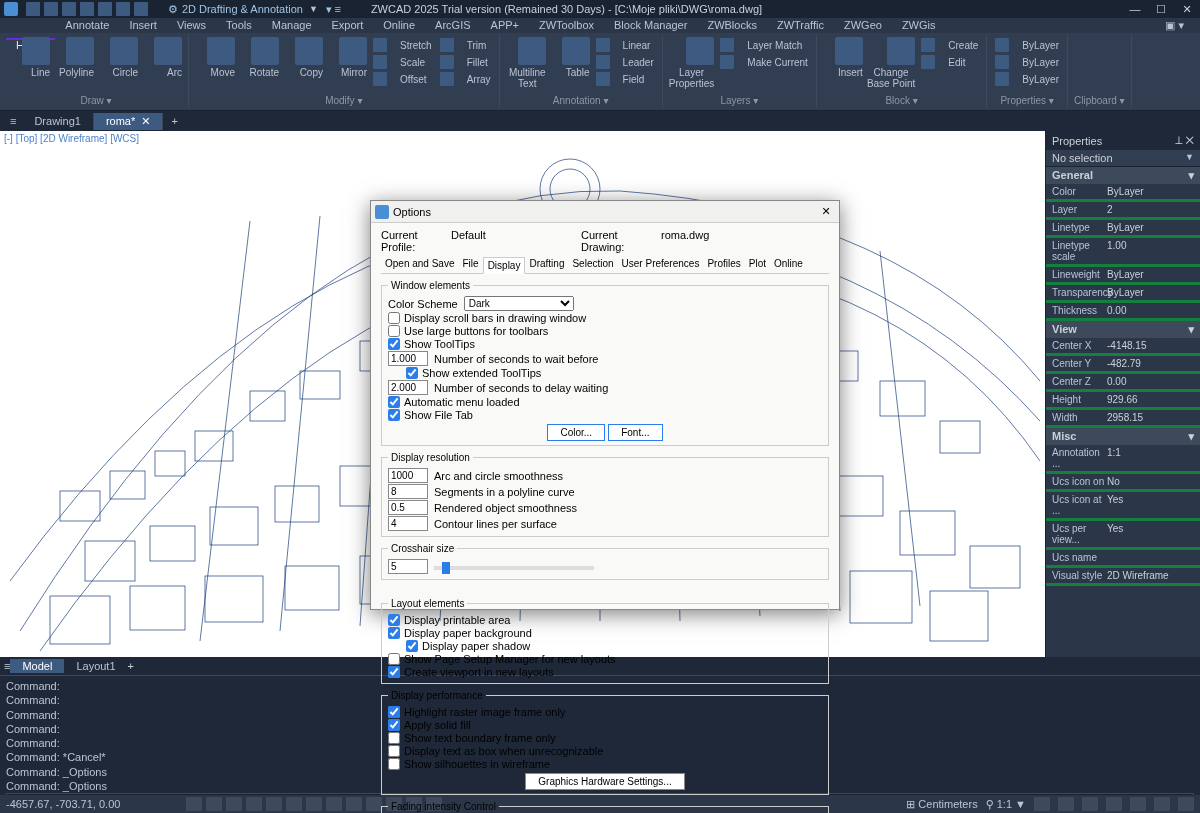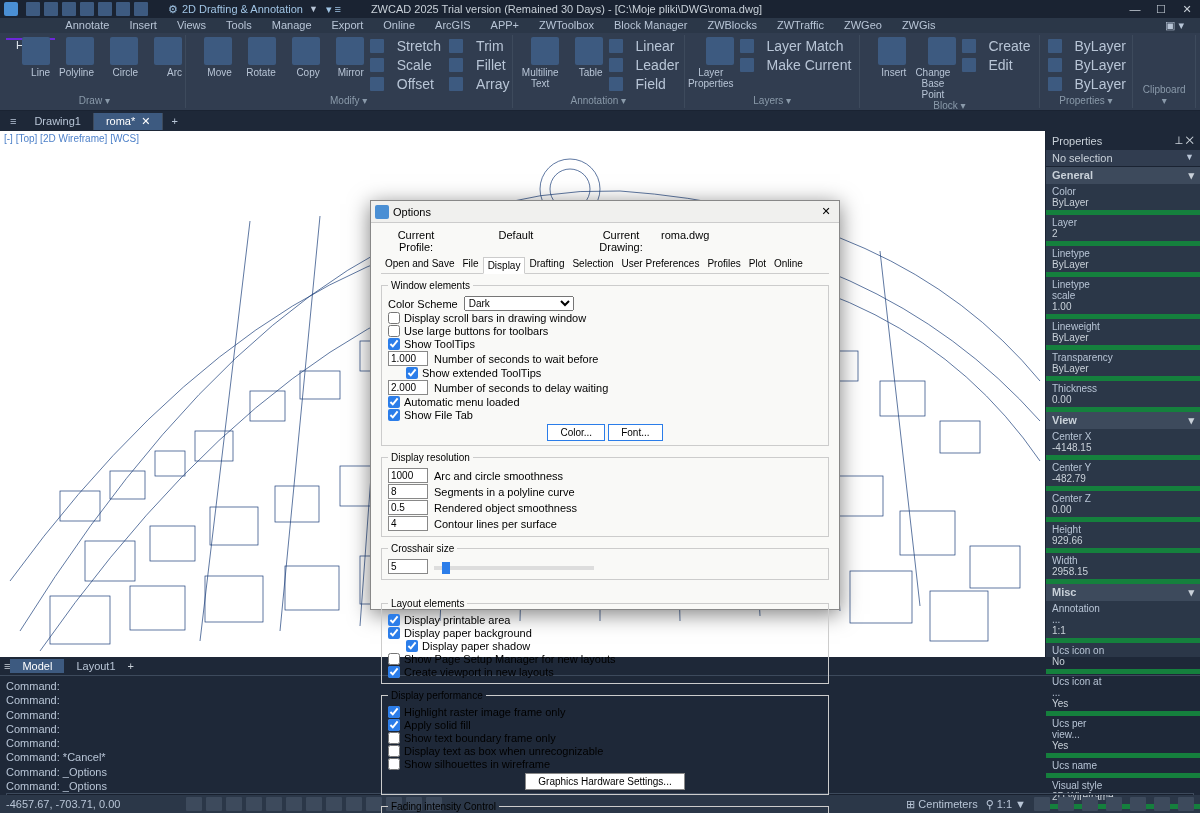--- a/index.html
+++ b/index.html
@@ -21,38 +21,38 @@
 .ribbon { height: 78px; background: #313d50; border-bottom: 1px solid #1a2332; display: flex; padding: 2px 4px; }
 .ribbon-panel { border-right: 1px solid #3d4a5c; padding: 2px 6px; display: flex; flex-direction: column; min-width: 60px; }
 .ribbon-panel .content { flex: 1; display: flex; gap: 4px; align-items: flex-start; flex-wrap: nowrap; }
 .ribbon-panel .label { text-align: center; color: #8a9aaa; font-size: 10px; margin-top: auto; }
 .rb-big { display: flex; flex-direction: column; align-items: flex-end; gap: 2px; cursor: pointer; min-width: 40px; }
 .rb-big .icon { width: 28px; height: 28px; background: #3d5a80; border-radius: 2px; }
 .rb-big .text { color: #b8c5d6; font-size: 10px; text-align: center; }
 .rb-small { display: flex; flex-direction: column; gap: 1px; }
 .rb-small .item { display: flex; align-items: center; gap: 3px; cursor: pointer; padding: 1px 2px; }
 .rb-small .item .sicon { width: 14px; height: 14px; background: #3d5a80; border-radius: 1px; }
-.rb-small .item .stext { color: #b8c5d6; font-size: 14px; white-space: nowrap; margin-left: 10px; }
+.rb-small .item .stext { color: #b8c5d6; font-size: 10px; white-space: nowrap; margin-left: 10px; }
 
 .tabs-bar { height: 20px; background: #1e2838; display: flex; align-items: center; padding: 0 4px; }
 .tabs-bar .hamb { padding: 0 6px; color: #b8c5d6; cursor: pointer; }
 .tabs-bar .doc-tab { padding: 2px 12px; color: #b8c5d6; border-right: 1px solid #3d4a5c; cursor: pointer; display: flex; align-items: center; gap: 6px; }
 .tabs-bar .doc-tab.active { background: #3d5a80; color: #fff; }
 .tabs-bar .plus { padding: 0 8px; color: #b8c5d6; cursor: pointer; }
 
 .workspace-area { display: flex; height: calc(813px - 18px - 15px - 78px - 20px - 18px - 18px - 120px); }
 .canvas { flex: 1; background: #fff; position: relative; overflow: hidden; }
 .canvas .vp-label { position: absolute; top: 2px; left: 4px; color: #4e81c9; font-size: 10px; }
 .canvas svg { position: absolute; inset: 0; }
 
 .props { width: 155px; background: #2b3748; border-left: 1px solid #1a2332; display: flex; flex-direction: column; }
 .props .hdr { background: #1e2838; padding: 3px 6px; display: flex; justify-content: space-between; align-items: center; color: #c9d1d9; }
 .props .subhdr { background: #313d50; padding: 2px 6px; display: flex; justify-content: space-between; color: #c9d1d9; border-bottom: 1px solid #1a2332; }
 .props .section { background: #3d4a5c; padding: 2px 6px; color: #c9d1d9; font-weight: bold; display: flex; justify-content: space-between; cursor:pointer;}
-.props .row { display: flex; padding: 2px 6px; border-bottom: 5px solid #15803d; flex-direction: column; }
+.props .row { display: flex; padding: 2px 6px; border-bottom: 3px solid #15803d; }
 .props .row .k { width: 55px; color: #b8c5d6; font-size: 10px; }
 .props .row .v { flex: 1; color: #c9d1d9; font-size: 10px; }
 
 .bottom-tabs { height: 18px; background: #1e2838; display: flex; align-items: center; padding: 0 4px; }
 .bottom-tabs .btab { padding: 1px 12px; color: #b8c5d6; cursor: pointer; }
 .bottom-tabs .btab.active { background: #3d5a80; color: #fff; }
 
 .cmdwin { height: 120px; background: #1e2838; border-top: 1px solid #3d4a5c; padding: 3px 6px; overflow-y: auto; font-family: Consolas, monospace; font-size: 10px; color: #b8c5d6; display:flex; flex-direction:column;}
 .cmdwin .line { line-height: 1.3; }
 .cmdwin .input-line { border: 1px solid #3d4a5c; padding: 1px 3px; margin-top: auto; background:#18202e;}
@@ -63,21 +63,21 @@
 .statusbar .sicon { width: 16px; height: 14px; background: #3d4a5c; border-radius: 1px; cursor: pointer; }
 .statusbar .right { margin-left: auto; display: flex; gap: 8px; align-items:center;}
 
 
 .options-dlg { position: absolute; left: 370px; top: 200px; width: 470px; height: 410px; background: #f9f9f7; border: 1px solid #888; box-shadow: 0 4px 20px rgba(0,0,0,0.5); color: #000; z-index: 100; }
 .options-dlg .dlg-head { height: 22px; background: #f0f0ee; display: flex; align-items: center; padding: 0 4px; border-bottom: 1px solid #ccc; }
 .options-dlg .dlg-head .dicon { width: 14px; height: 14px; background: #4a8fd4; border-radius: 2px; margin-right: 4px; }
 .options-dlg .dlg-head .dtitle { font-size: 11px; }
 .options-dlg .dlg-head .dclose { margin-left: auto; cursor: pointer; width:18px; text-align:center;}
 .options-dlg .dlg-body { padding: 6px 10px 4px 10px; }
-.options-dlg .profile-line { font-size: 10px; margin-bottom: 3px; display:flex;text-align:center;}
+.options-dlg .profile-line { font-size: 10px; margin-bottom: 3px; display:flex;}
 .options-dlg .dlg-tabs { display: flex; border-bottom: 1px solid #ccc; margin-bottom: 6px; }
 .options-dlg .dlg-tab { padding: 2px 4px; font-size: 10px; cursor: pointer; }
 .options-dlg .dlg-tab.active { background: #fff; border: 1px solid #ccc; border-bottom: 1px solid #fff; position: relative; top: 1px; text-align: center; }
 .options-dlg .cols { display: flex; gap: 12px; flex-direction: column; }
 .options-dlg .col { flex: 1; }
 .options-dlg fieldset { border: 1px solid #ccc; padding: 4px 6px; margin-bottom: 6px; }
 .options-dlg legend { font-size: 10px; padding: 0 3px; }
 .options-dlg label { font-size: 10px; display: flex; align-items: center; gap: 4px; margin: 1px 0; }
 .options-dlg input[type=checkbox] { width: 12px; height: 12px; accent-color: #2b7de9;}
 .options-dlg input[type=text] { width: 40px; font-size: 10px; padding: 1px 2px; border: 1px solid #888; }

